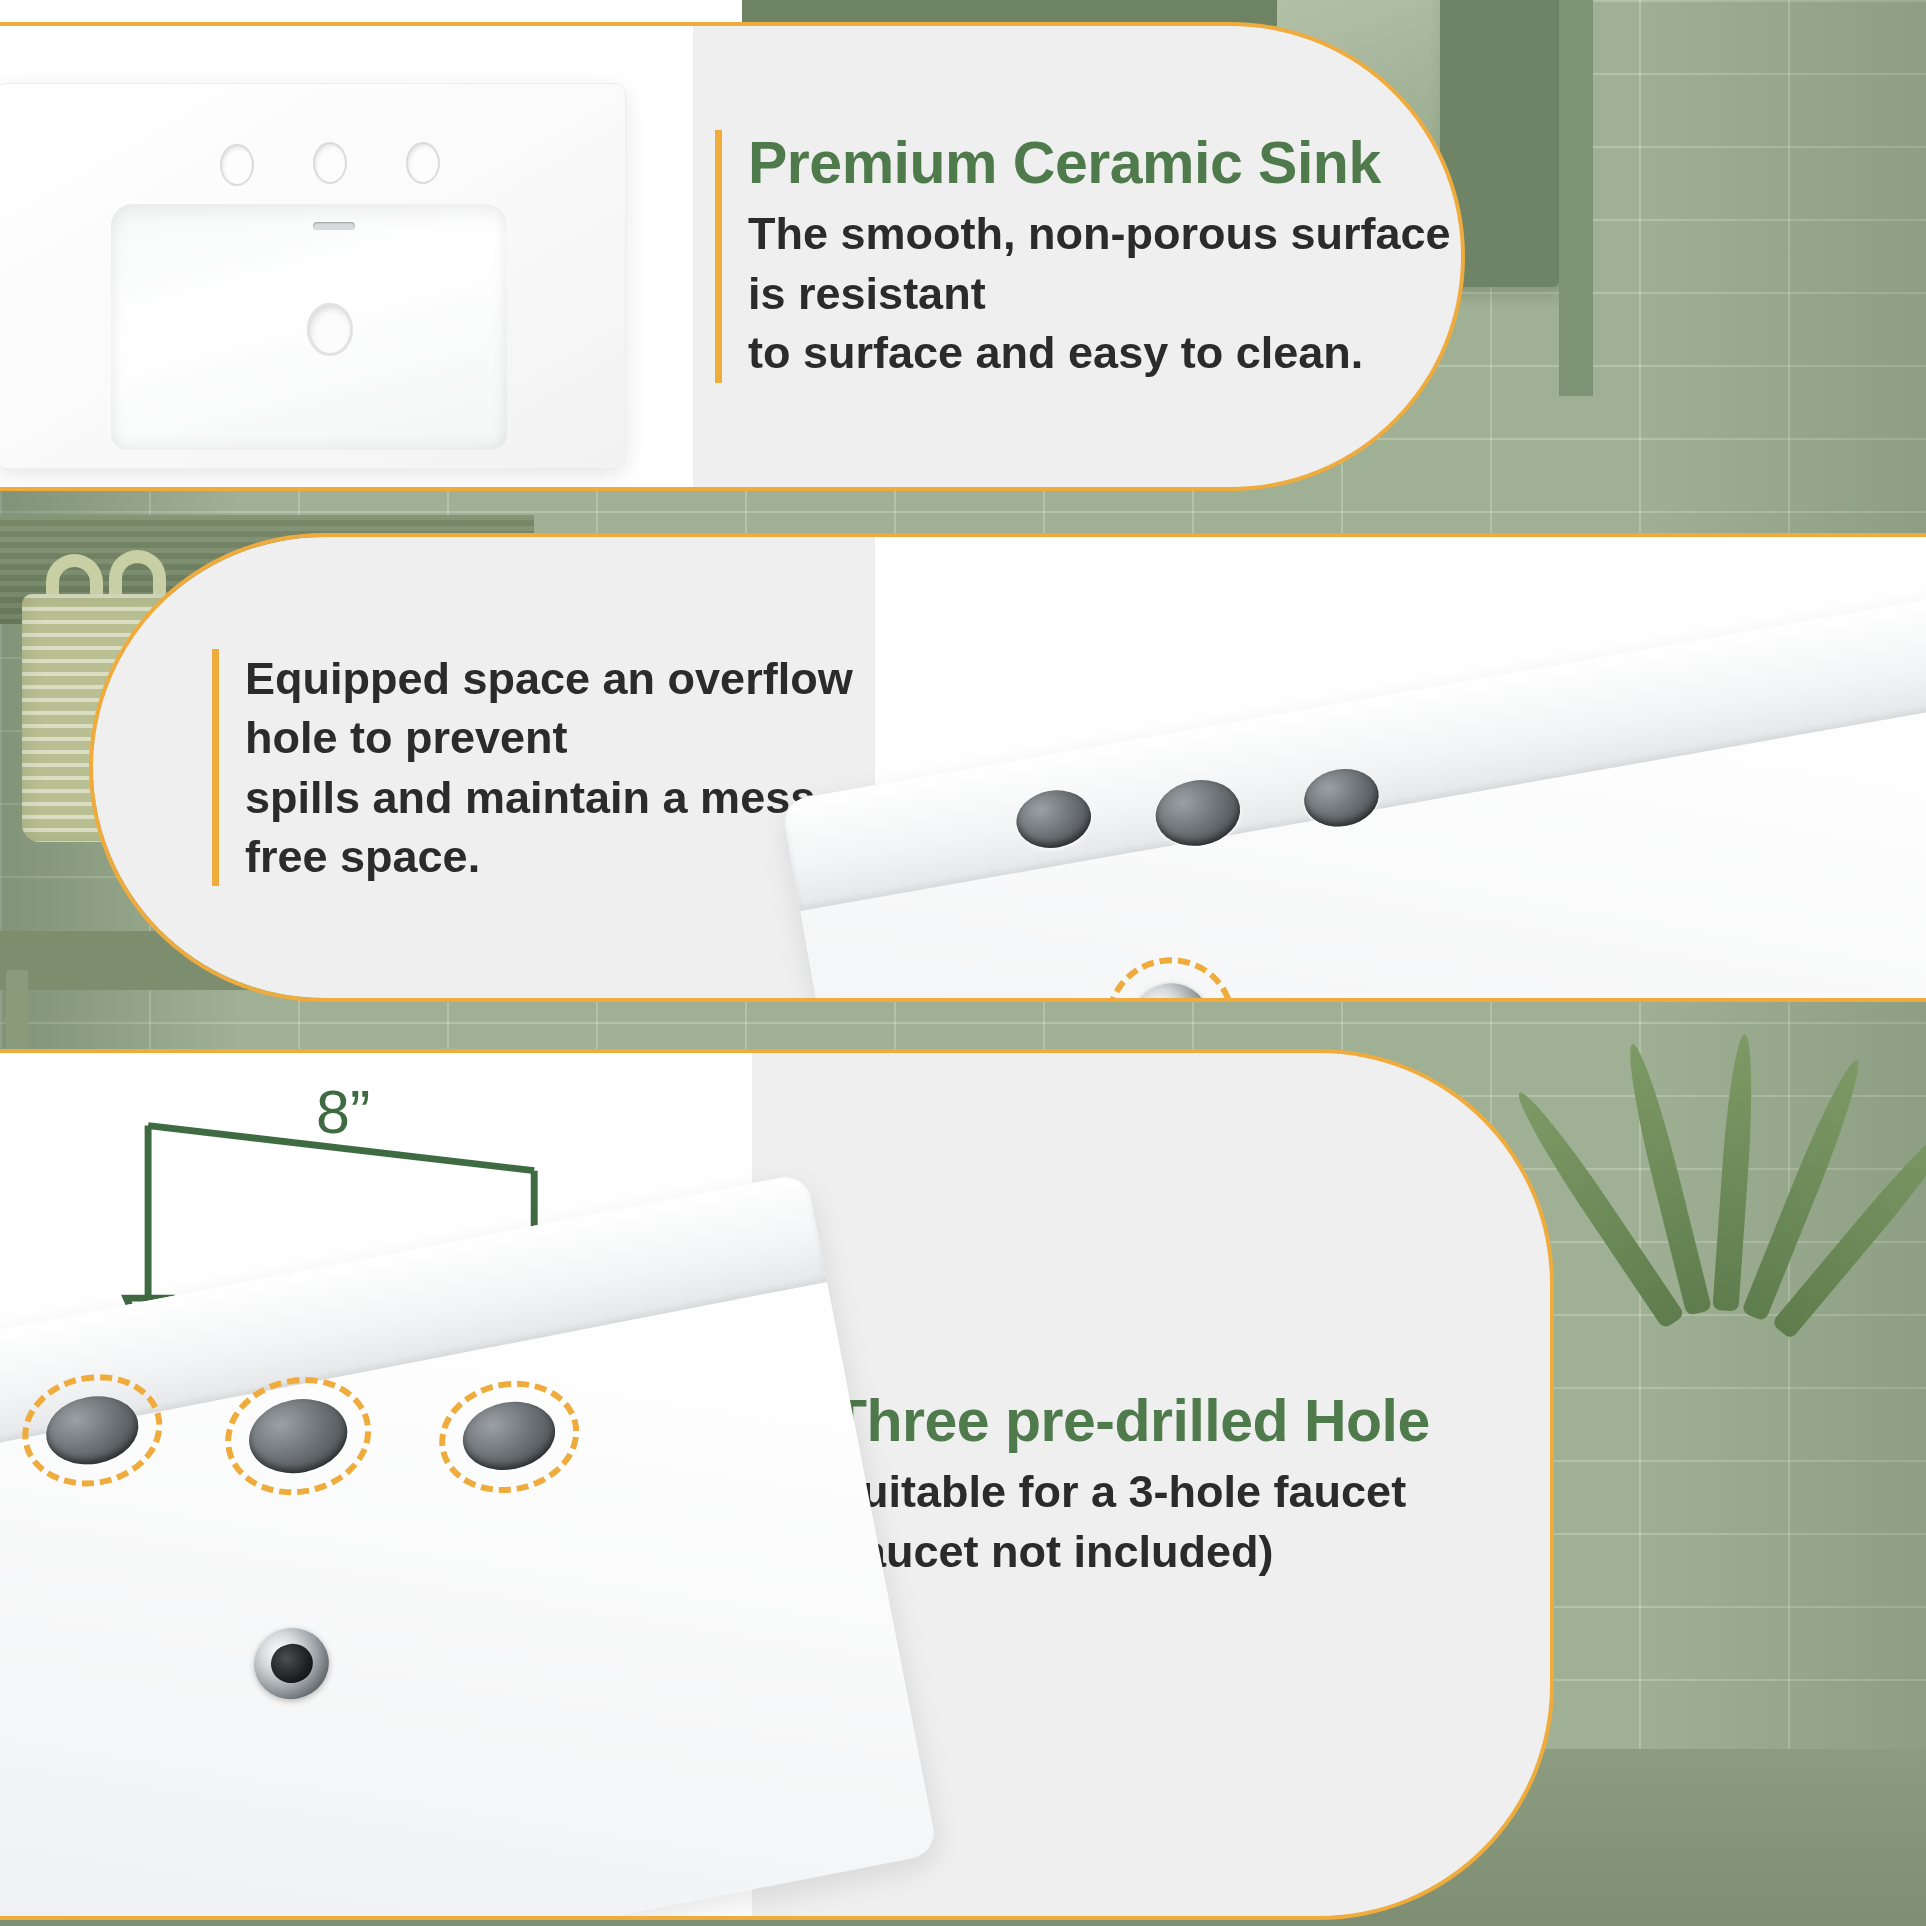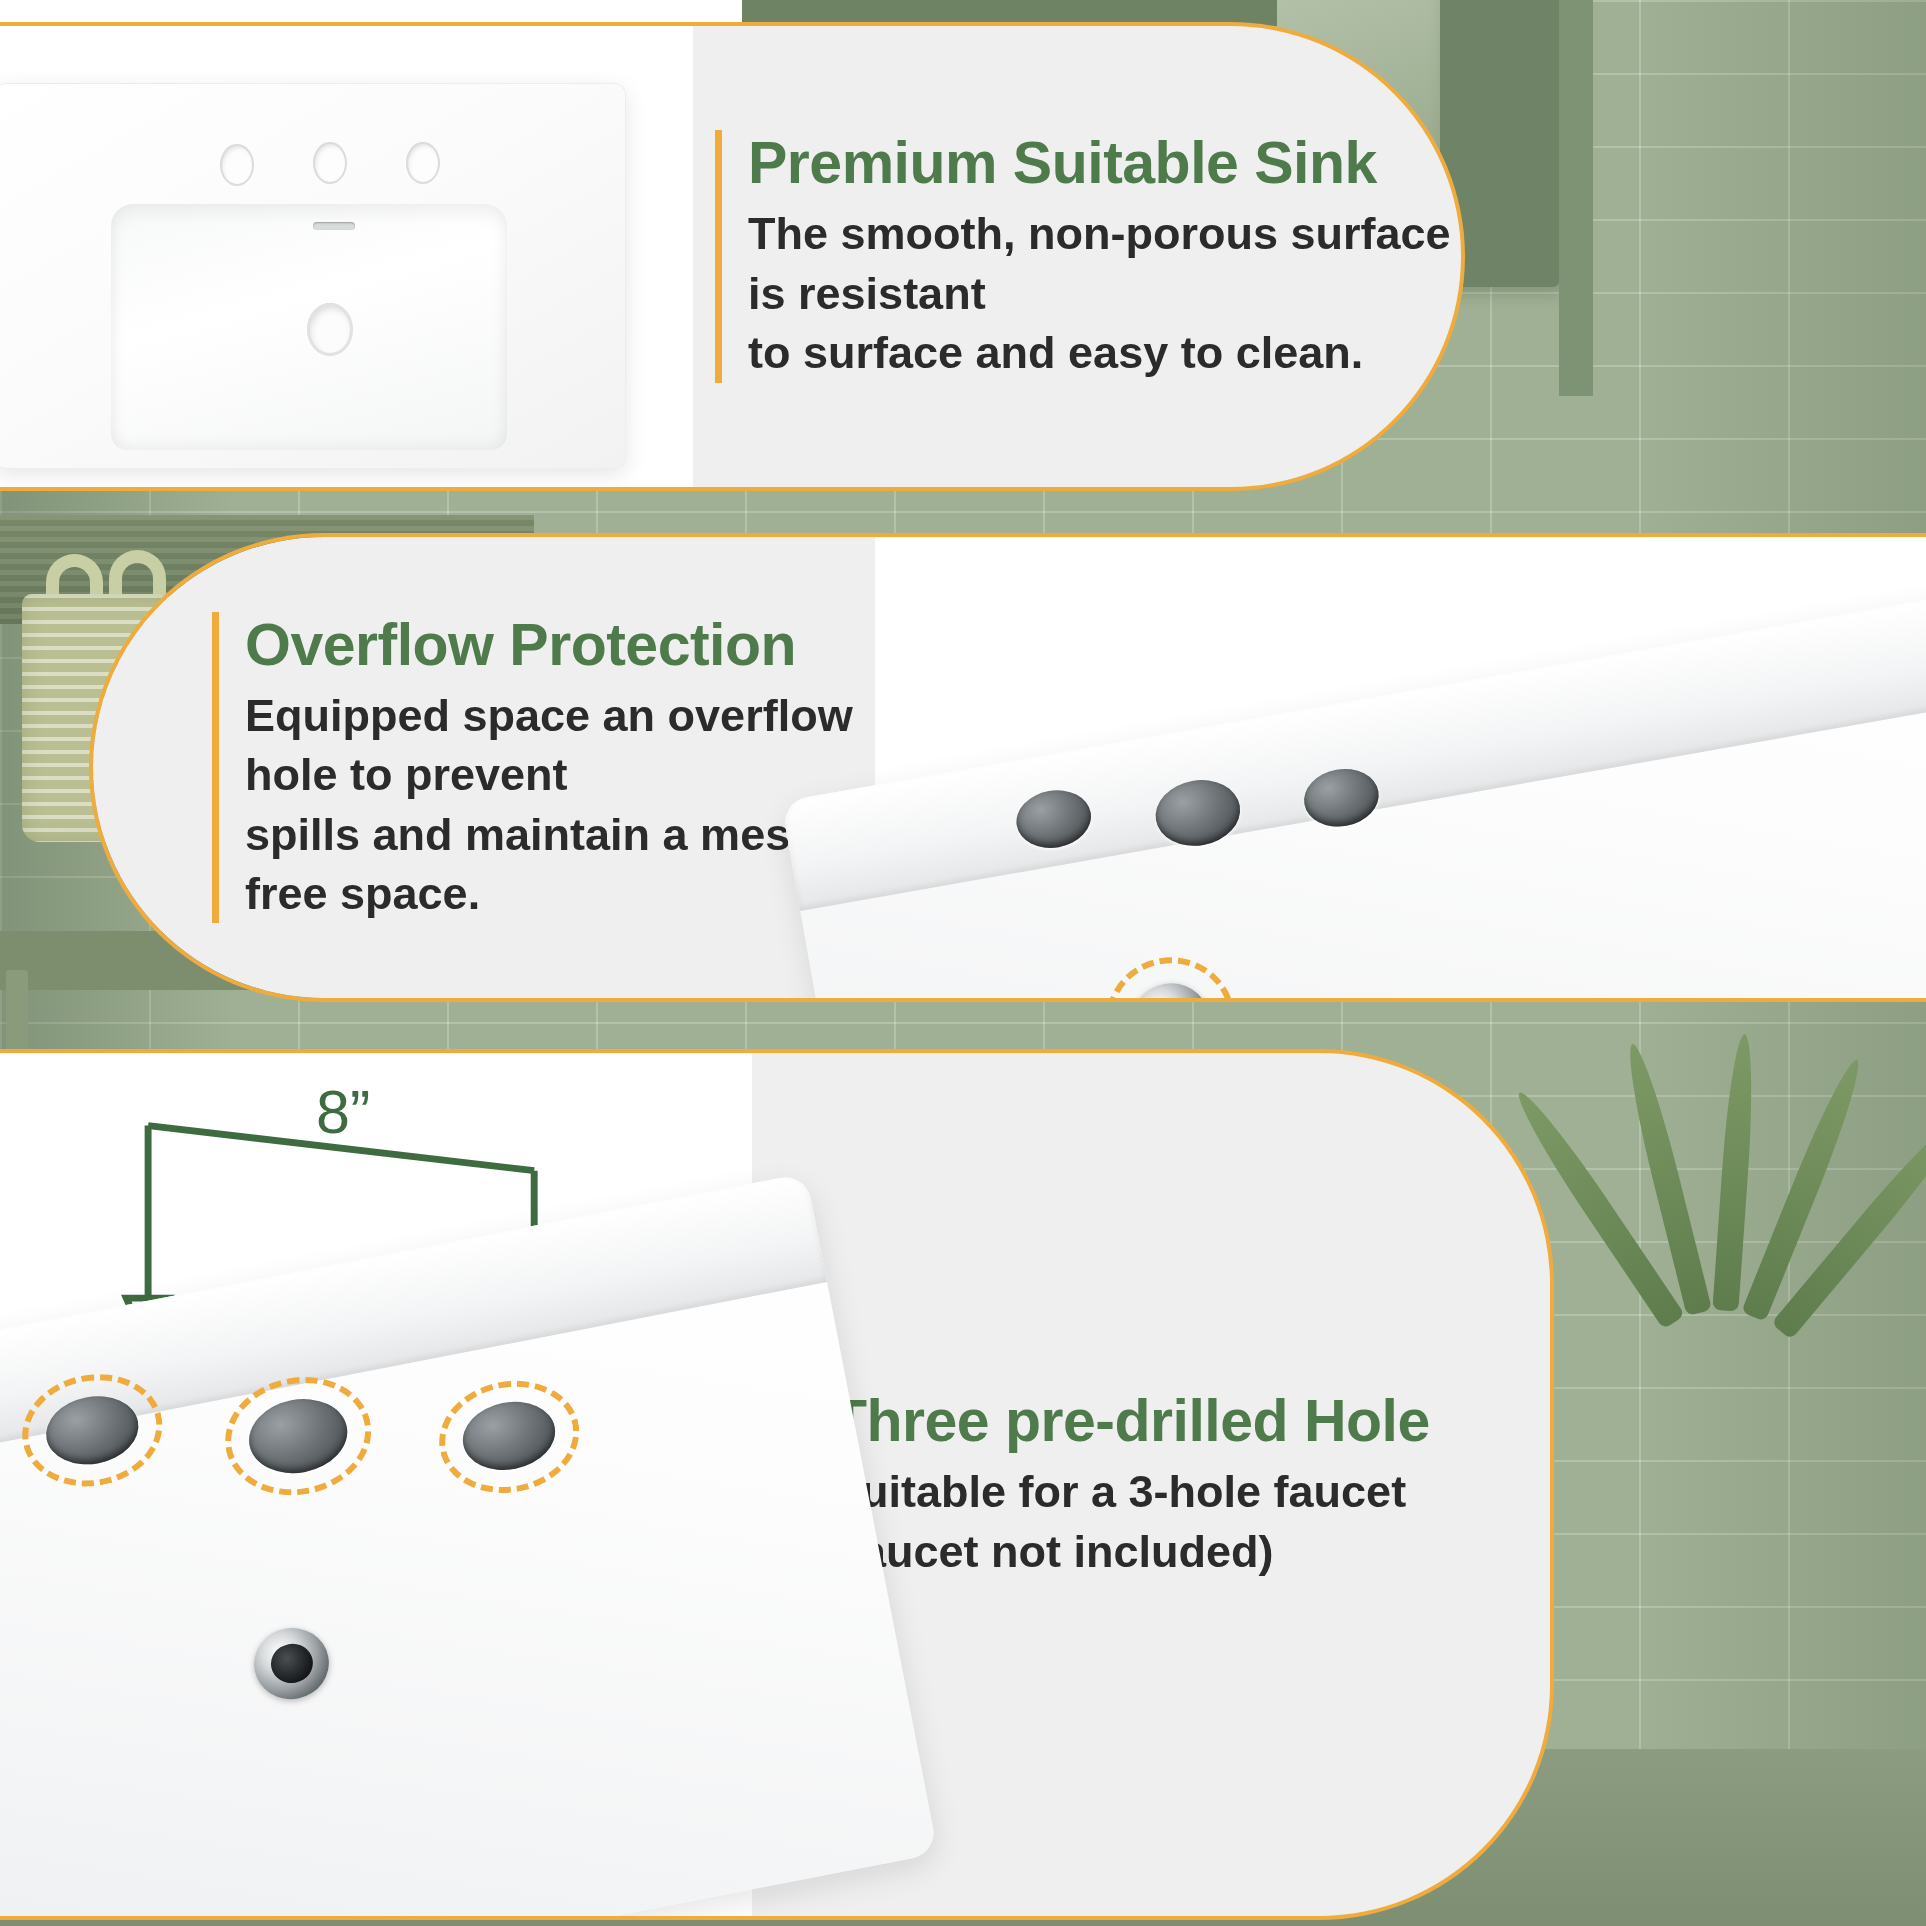--- a/index.html
+++ b/index.html
@@ -280,32 +280,31 @@
       <div class="hole-flat hf2"></div>
       <div class="hole-flat hf3"></div>
       <div class="basin"></div>
       <div class="overflow-slot"></div>
       <div class="drain-flat"></div>
     </div>
   </div>
 
   <div class="p1-text">
     <div class="tblock">
-      <h2>Premium Suitable Sink</h2>
+      <h2>Premium Ceramic Sink</h2>
       <p>The smooth, non-porous surface is resistant</p>
       <p>to surface and easy to clean.</p>
     </div>
   </div>
 </div>
 
 <div class="panel panel-2">
 
   <div class="p2-text">
     <div class="tblock">
-      <h2>Overflow Protection</h2>
       <p>Equipped space an overflow hole to prevent</p>
       <p>spills and maintain a mess-free space.</p>
     </div>
   </div>
 
   <div class="p2-img">
     <div class="sink-angle" style="left:-59px; top:149px; width:1287px; height:515px; transform:rotate(-10deg);">
       <div class="rim"></div>
       <div class="hole-a" style="left:228px; top:36px; width:75px; height:57px;"></div>
       <div class="hole-a" style="left:366px; top:51px; width:85px; height:65px;"></div>

